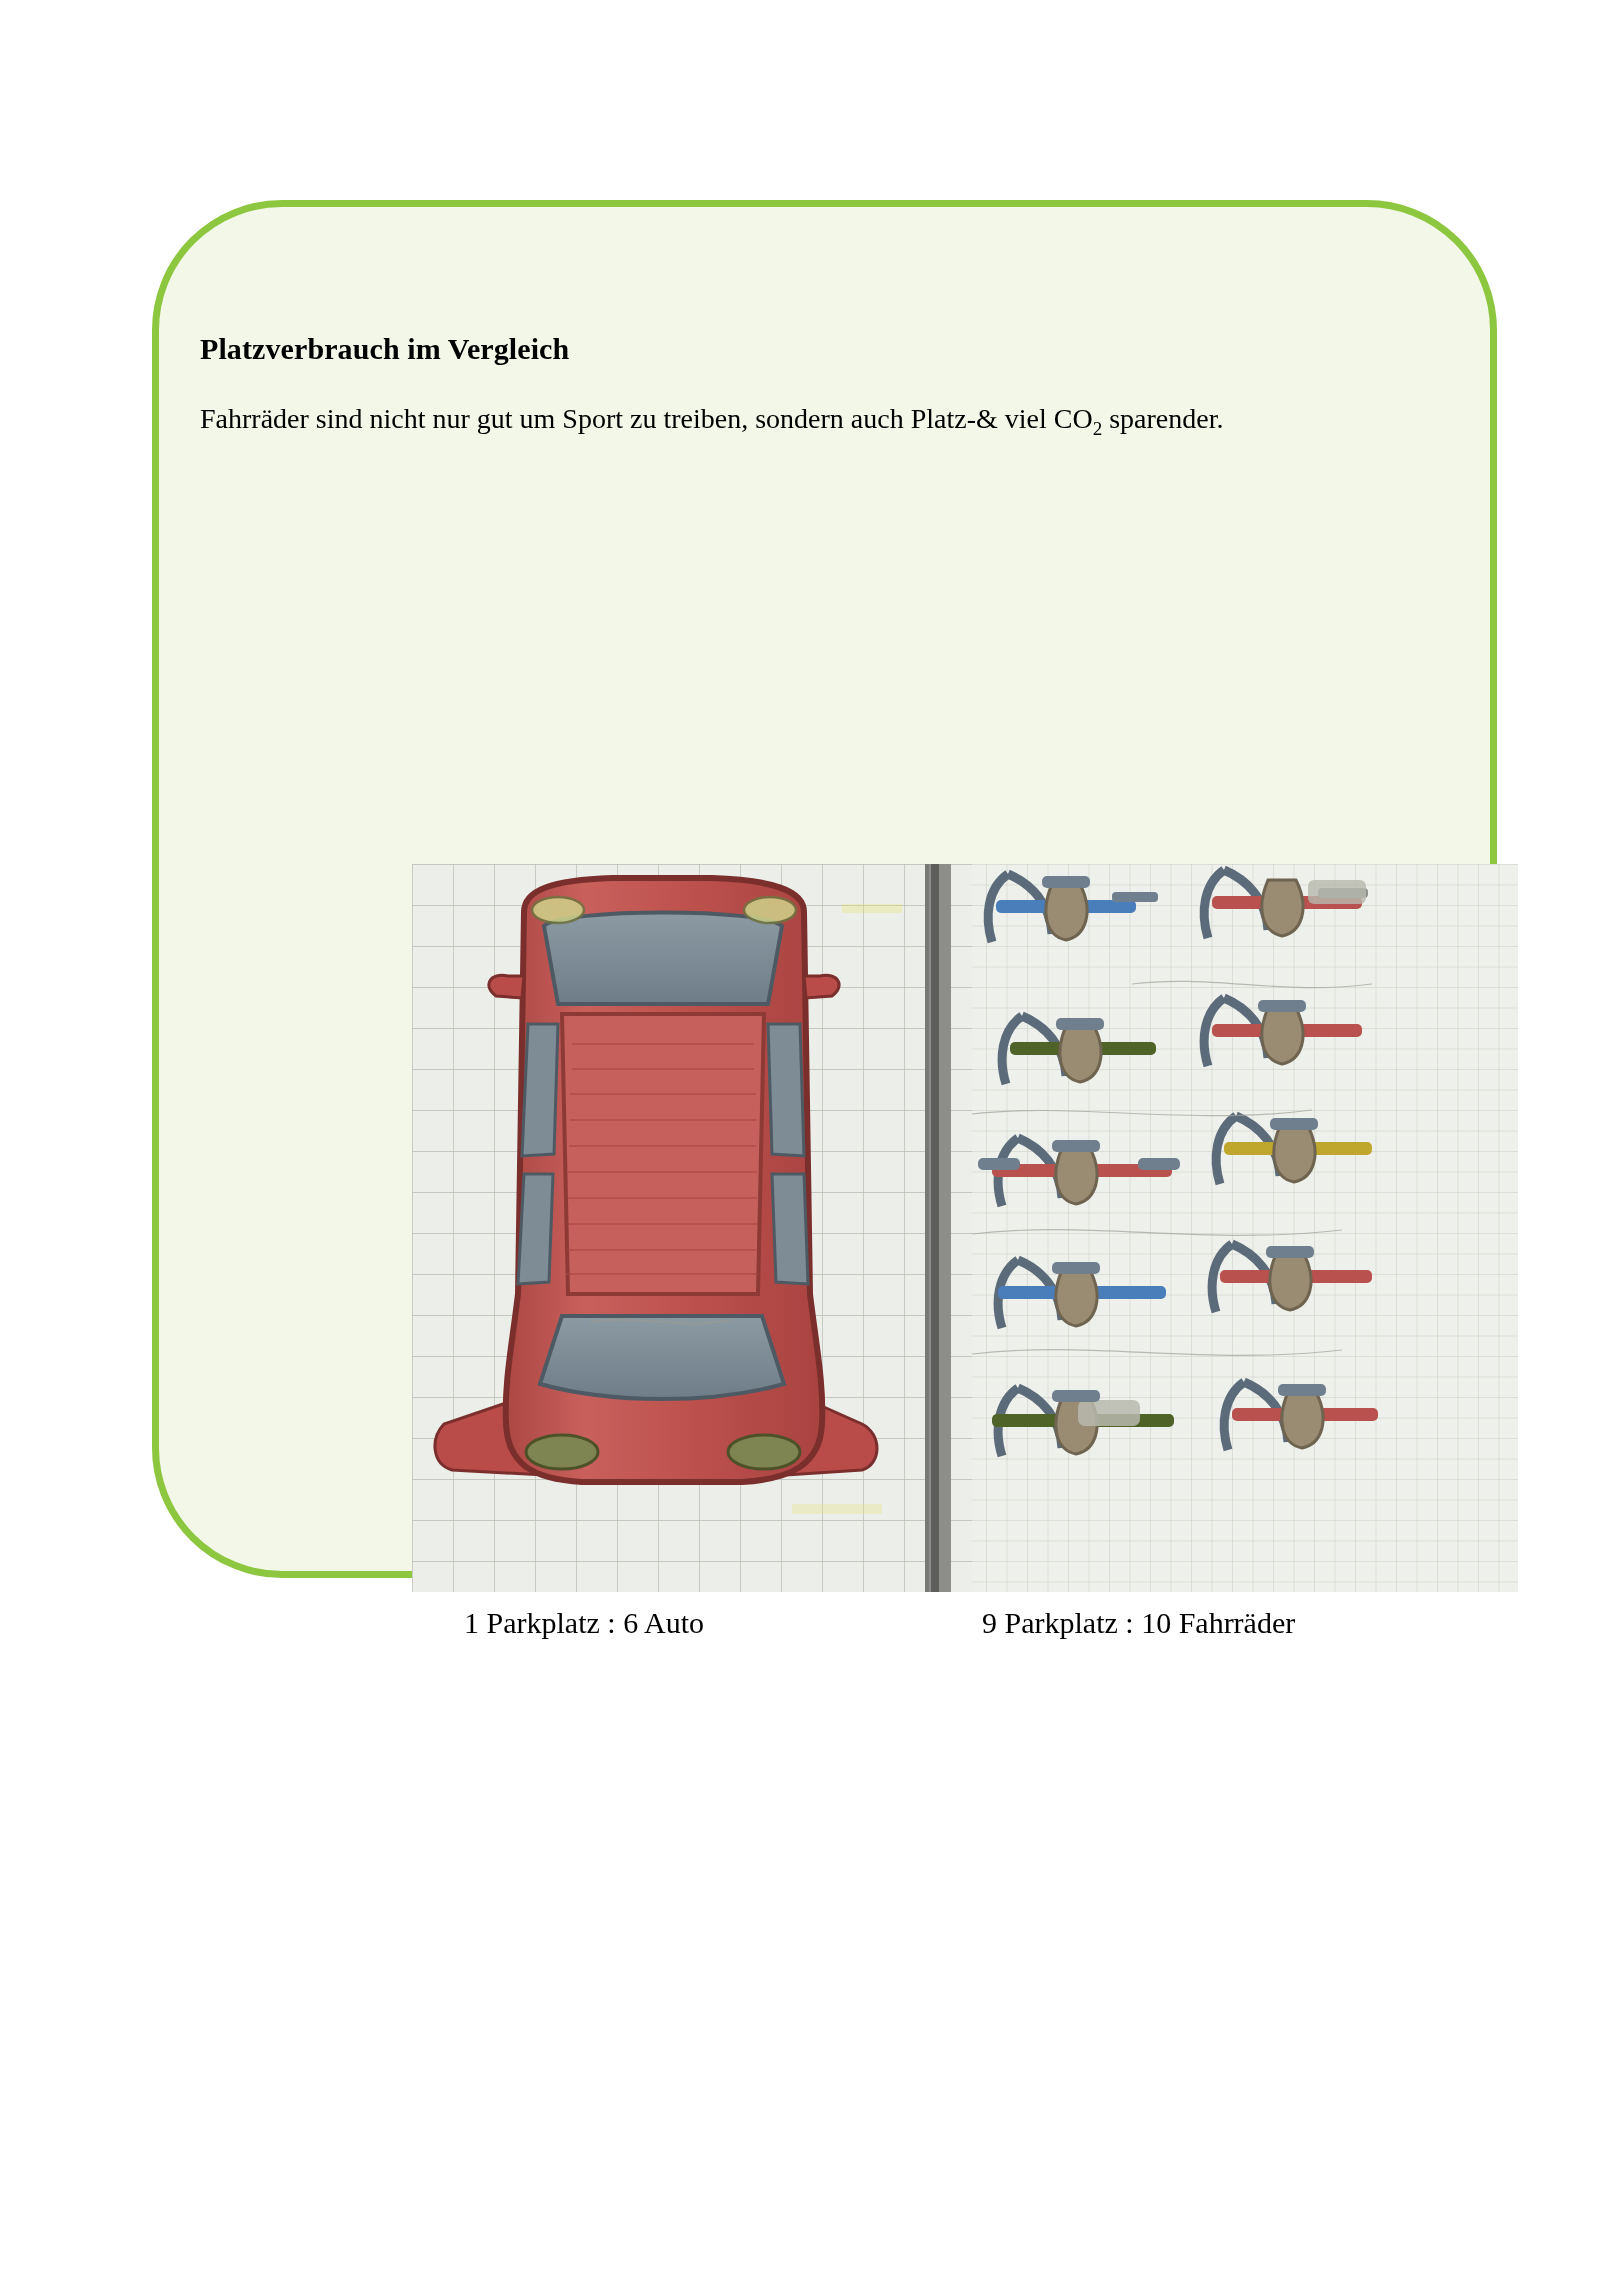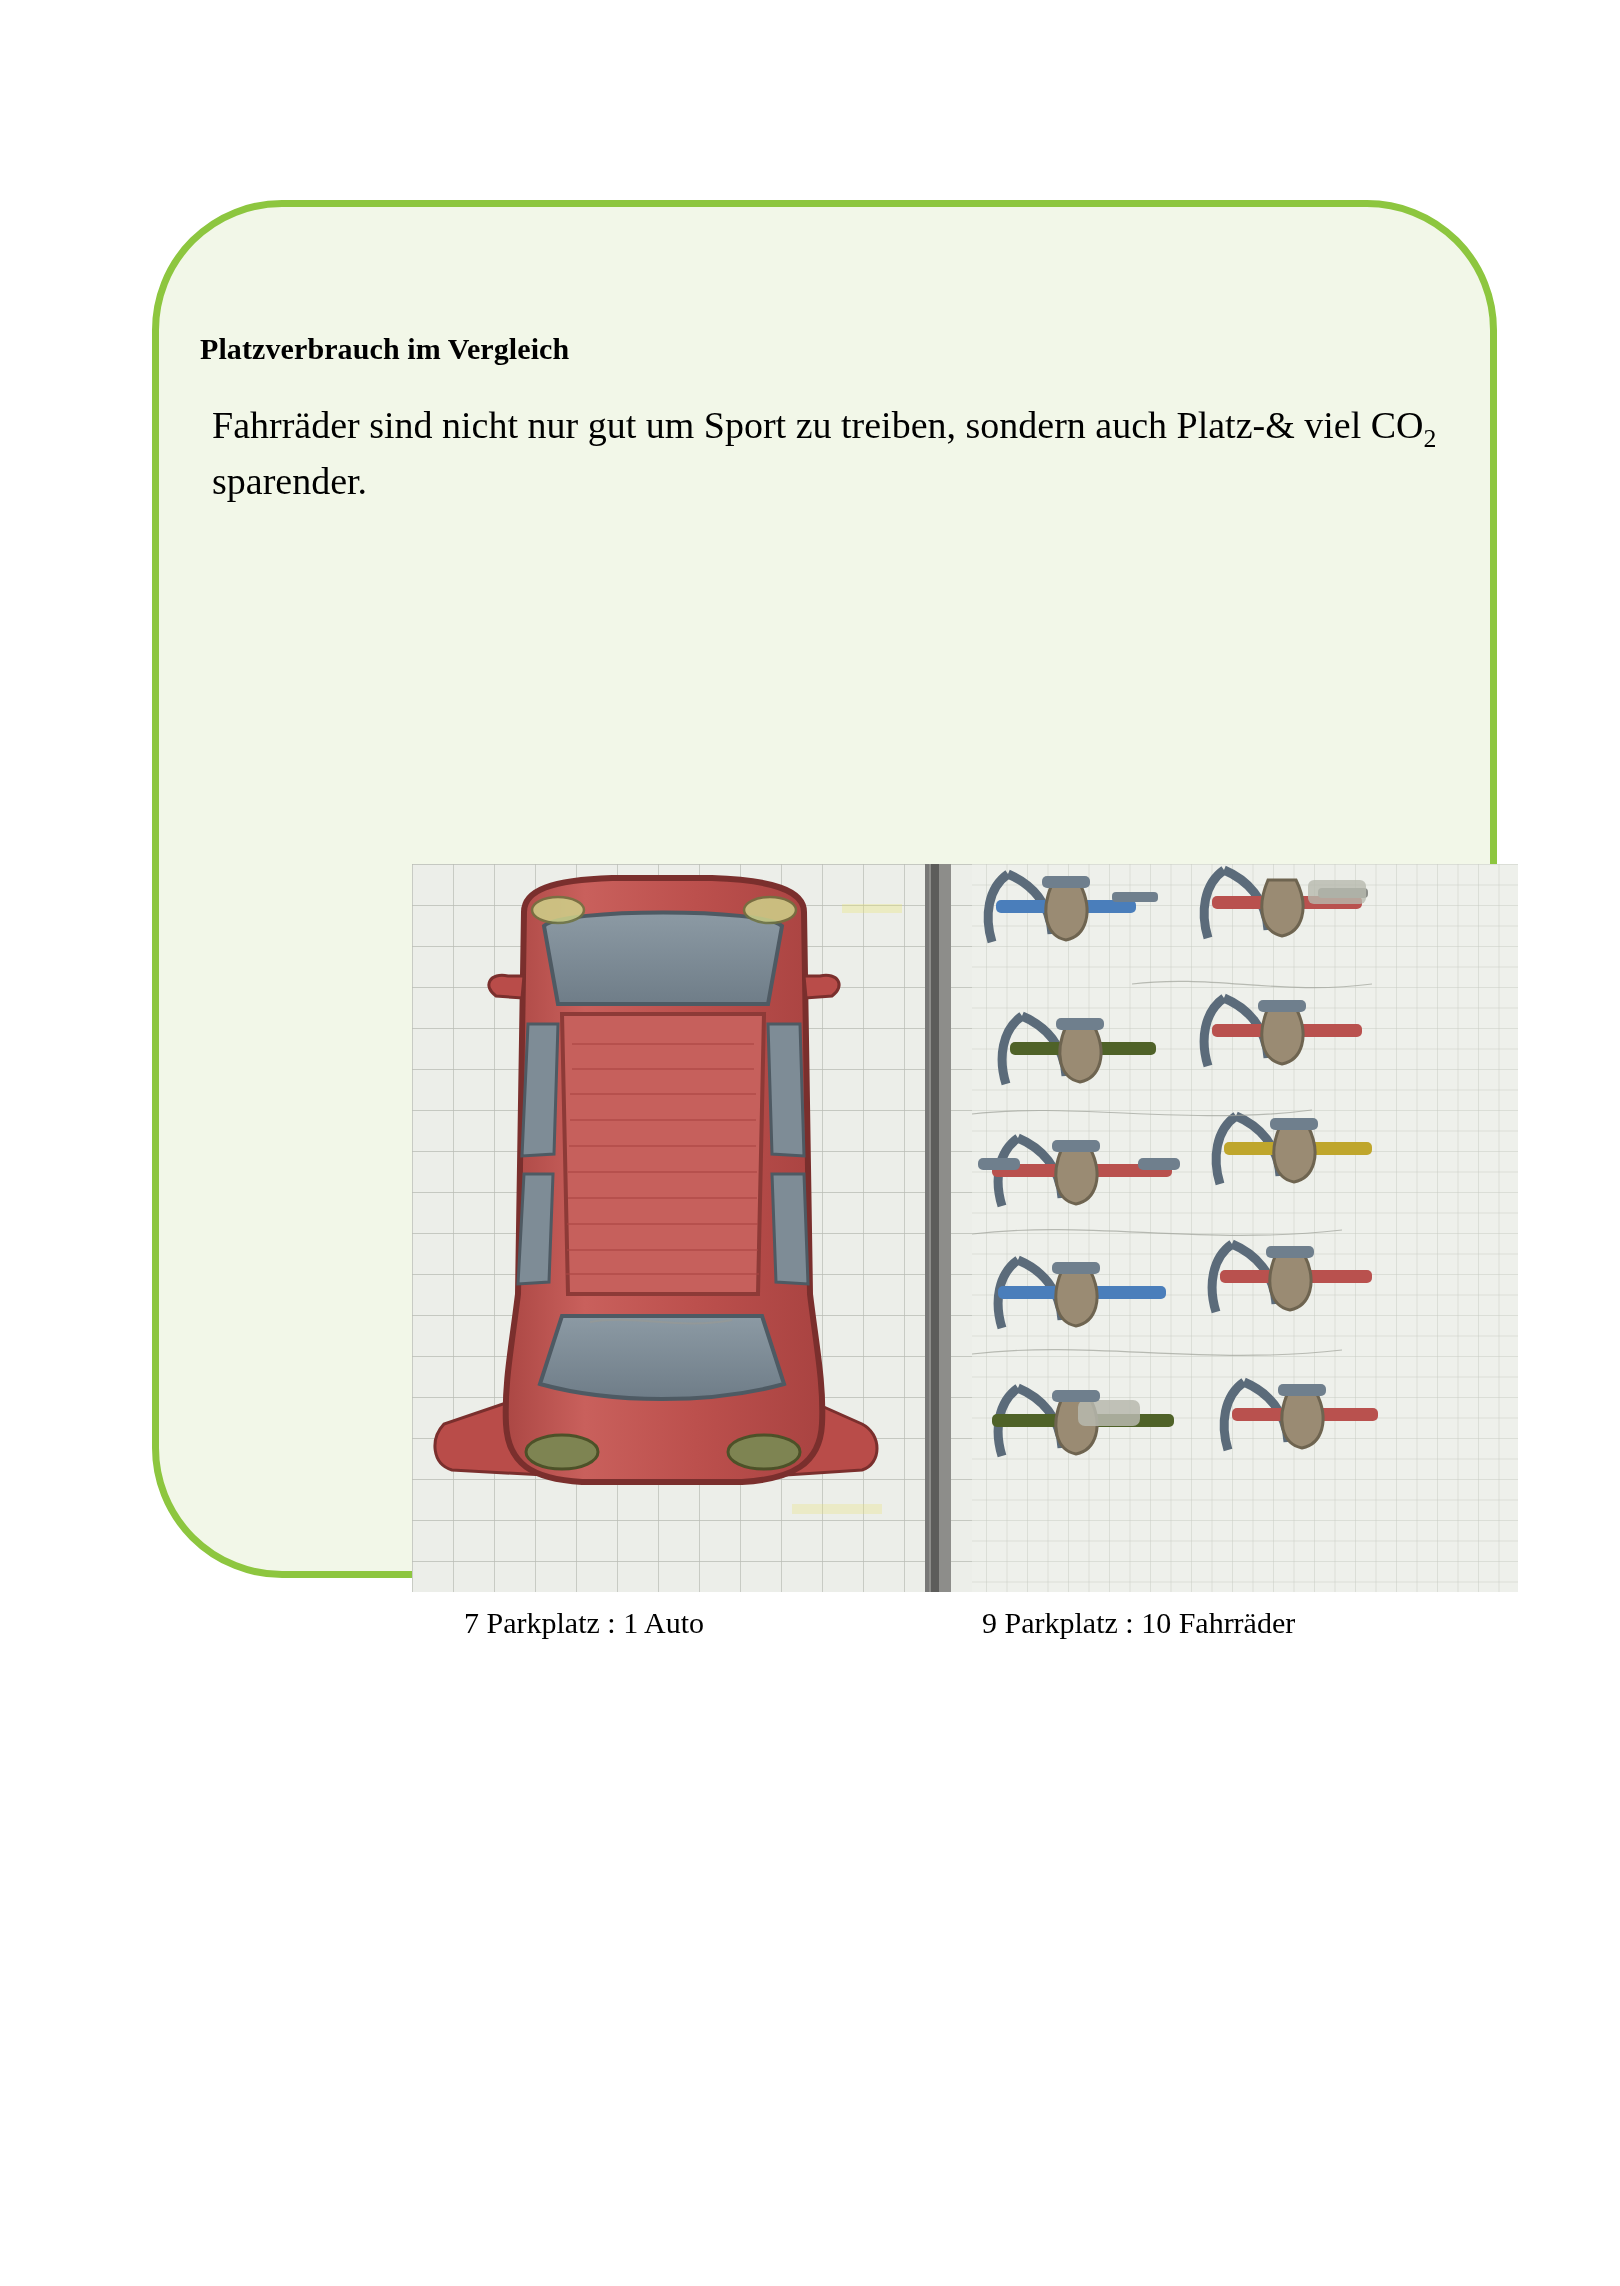--- a/index.html
+++ b/index.html
@@ -50,24 +50,24 @@
     font-family: "Liberation Serif", serif;
     font-weight: bold;
     font-size: 30px;
     color: #000000;
     margin: 0 0 34px 0;
     letter-spacing: 0.1px;
   }
 
   .paragraph {
     font-family: "Liberation Serif", serif;
-    font-size: 38px;
+    font-size: 28px;
     line-height: 1.33;
     color: #000000;
-    margin: 12px;
+    margin: 0;
     max-width: 1250px;
   }
   .paragraph sub {
     font-size: 0.68em;
     vertical-align: sub;
   }
 
   
   .figure {
     position: absolute;
@@ -287,19 +287,19 @@
               <path d="M560 250 C660 238 780 262 900 246"></path>
               <path d="M560 370 C680 356 790 382 930 366"></path>
               <path d="M560 490 C680 476 790 502 930 486"></path>
               <path d="M720 120 C800 110 870 132 960 120"></path>
             </g>
           </g>
         </svg>
       </div>
 
       <div class="caption-row">
-        <span class="caption caption-car">7 Parkplatz : 1 Auto</span>
+        <span class="caption caption-car">1 Parkplatz : 6 Auto</span>
         <span class="caption caption-bikes">9 Parkplatz : 10 Fahrräder</span>
       </div>
     </div>
   </div>
 
 </div>
 
 </body></html>

